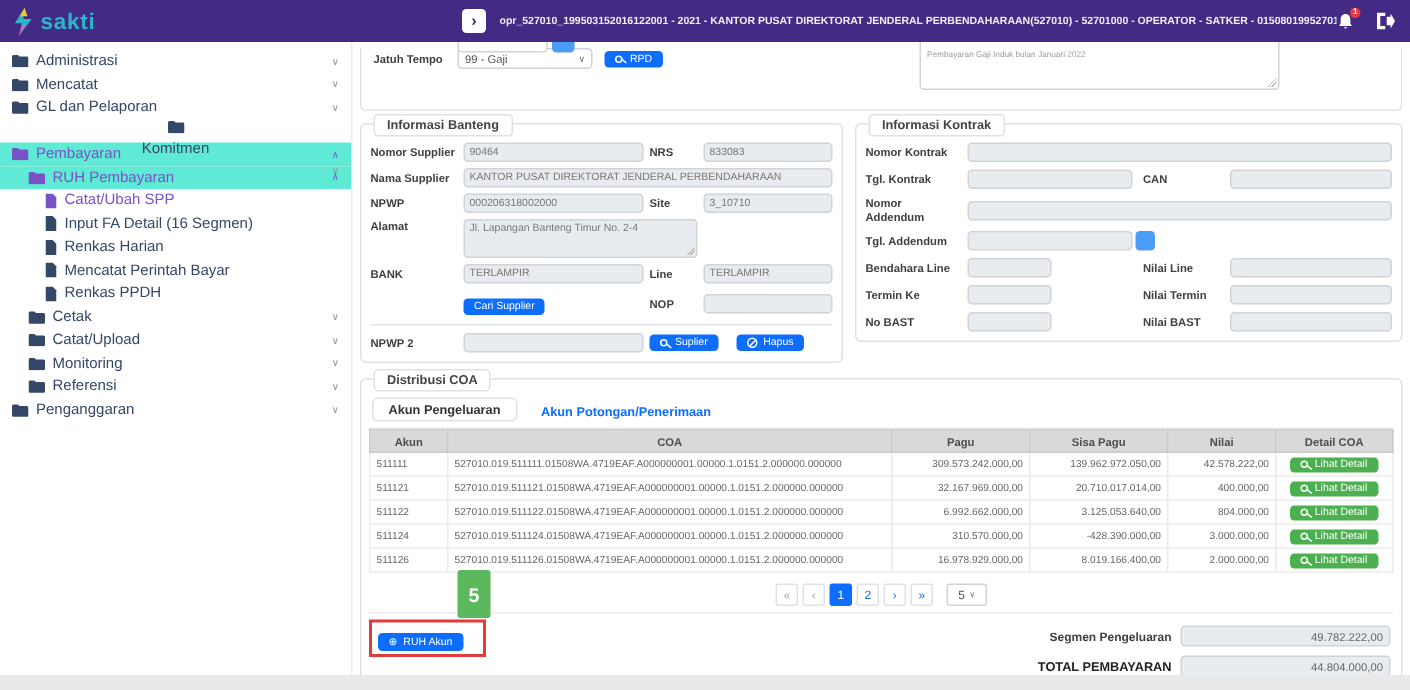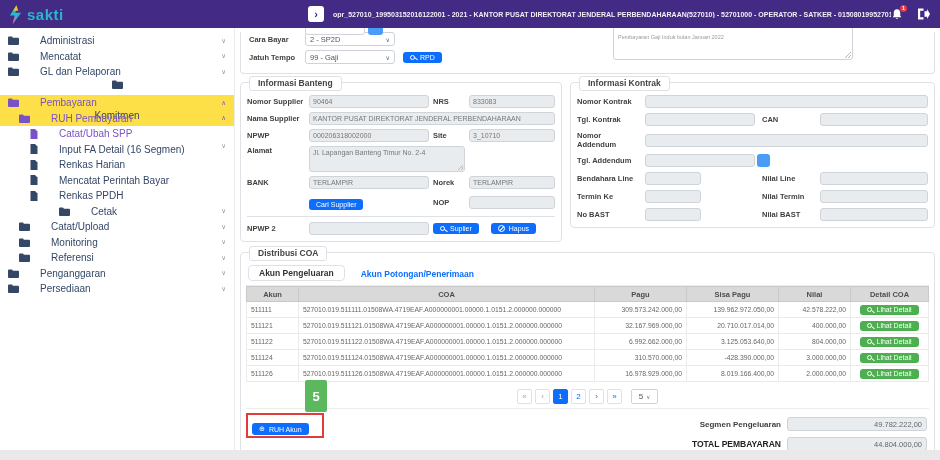--- a/index.html
+++ b/index.html
@@ -13,26 +13,26 @@
   .brand-txt{color:#2ab7c9;font-size:15px;font-weight:bold;letter-spacing:.5px}
   .expand-btn{width:16px;height:16px;background:#fff;border-radius:3px;display:flex;align-items:center;justify-content:center;color:#432a85;font-weight:bold;font-size:11px;margin-left:70px;flex:none;cursor:pointer}
   .ctx{color:rgba(255,255,255,.92);font-size:7px;font-weight:600;margin-left:9px;white-space:nowrap;overflow:hidden}
   .hdr-right{margin-left:auto;display:flex;align-items:center;gap:14px}
   .bell-wrap{position:relative}
   .badge{position:absolute;top:-3px;right:-4px;background:#e53945;color:#fff;font-size:5.5px;font-weight:bold;min-width:7px;height:7px;border-radius:4px;display:flex;align-items:center;justify-content:center;padding:0 1px}
 
   
   .body-row{display:flex;height:422px}
   .sidebar{width:235px;flex:none;border-right:1px solid #ececec;padding-top:5px;overflow:hidden;background:#fff}
-  .side-item{display:flex;align-items:center;gap:21px;height:15.5px;font-size:10px;color:#344767;cursor:pointer;padding-right:8px}
+  .side-item{display:flex;align-items:center;gap:5px;height:15.5px;font-size:10px;color:#344767;cursor:pointer;padding-right:8px}
   .side-item .lbl{white-space:nowrap}
   .side-item .chev{margin-left:auto;font-size:6.5px;color:#8a93a5}
   .side-item.active{color:#7a52c7}
   .side-item.active .chev{color:#7a52c7}
-  .side-item.shaded{background:#fde047}
+  .side-item.shaded{background:#5eead4}
   .icn{display:flex;align-items:center;flex:none}
 
   .main{flex:1;position:relative;padding:0 4px;overflow:hidden}
 
   
   .top-form{position:relative;border:1px solid #dee2e6;border-top:none;border-radius:0 0 4px 4px;height:42px;margin:0 1px;overflow:visible;background:#fff}
   .cut-input{position:absolute;left:64px;top:-12px;width:60px;height:15px;background:#fff;border:1px solid #ced4da;border-radius:3px}
   .cut-btn{position:absolute;left:127px;top:-12px;width:15px;height:15px;background:#4a9cf5;border-radius:3px}
   .frow{display:flex;align-items:center;margin:4px 0 0 8px}
   .flabel{width:56px;font-size:7.5px;font-weight:bold;color:#3f3f3f;flex:none}
@@ -224,21 +224,21 @@
           <span class="lbl">Mencatat Perintah Bayar</span>
         </div>
         <div class="side-item" style="padding-left: 30px;">
           <span class="icn">
             <svg width="8" height="10" viewBox="0 0 8 10">
               <path d="M0.5 0 H5 L7.5 2.5 V10 H0.5 Z" fill="currentColor"></path>
             </svg>
           </span>
           <span class="lbl">Renkas PPDH</span>
         </div>
-        <div class="side-item" style="padding-left: 31px; margin-left: 28px;">
+        <div class="side-item" style="padding-left: 19px;">
           <span class="icn">
             <svg width="11" height="9" viewBox="0 0 11 9">
               <path d="M0 1.6 Q0 .6 1 .6 H3.9 L5 1.7 H10 Q11 1.7 11 2.7 V7.9 Q11 8.9 10 8.9 H1 Q0 8.9 0 7.9 Z" fill="currentColor"></path>
             </svg>
           </span>
           <span class="lbl">Cetak</span>
           <span class="chev">∨</span>
         </div>
         <div class="side-item" style="padding-left: 19px;">
           <span class="icn">
@@ -267,45 +267,29 @@
           <span class="lbl">Referensi</span>
           <span class="chev">∨</span>
         </div>
         <div class="side-item" style="padding-left: 8px;">
           <span class="icn">
             <svg width="11" height="9" viewBox="0 0 11 9">
               <path d="M0 1.6 Q0 .6 1 .6 H3.9 L5 1.7 H10 Q11 1.7 11 2.7 V7.9 Q11 8.9 10 8.9 H1 Q0 8.9 0 7.9 Z" fill="currentColor"></path>
             </svg>
           </span>
           <span class="lbl">Penganggaran</span>
-          <span class="chev">∨</span>
-        </div>
-        <div class="side-item" style="padding-left: 8px;">
-          <span class="icn">
-            <svg width="11" height="9" viewBox="0 0 11 9">
-              <path d="M0 1.6 Q0 .6 1 .6 H3.9 L5 1.7 H10 Q11 1.7 11 2.7 V7.9 Q11 8.9 10 8.9 H1 Q0 8.9 0 7.9 Z" fill="currentColor"></path>
-            </svg>
-          </span>
-          <span class="lbl">Persediaan</span>
           <span class="chev">∨</span>
         </div>
       </div>
 
     <div class="main">
 
       <div class="top-form">
         <div class="cut-input"></div>
         <div class="cut-btn"></div>
-        <div class="frow">
-          <span class="flabel">Cara Bayar</span>
-          <div class="sel">
-            <span class="v">2 - SP2D</span>
-              <span class="ch">∨</span>
-          </div>
-        </div>
         <div class="frow">
           <span class="flabel">Jatuh Tempo</span>
           <div class="sel">
             <span class="v">99 - Gaji</span>
               <span class="ch">∨</span>
           </div>
           <button class="btn small" style="margin-left:8px">
             <span class="mag"></span>
               <span>RPD</span>
           </button>
@@ -329,21 +313,21 @@
           <div class="inp">000206318002000</div>
           <span class="glabel">Site</span>
           <div class="inp">3_10710</div>
 
           <span class="glabel" style="align-self:start">Alamat</span>
           <div class="inp alamat">Jl. Lapangan Banteng Timur No. 2-4</div>
           <span></span>
 
           <span class="glabel">BANK</span>
           <div class="inp">TERLAMPIR</div>
-          <span class="glabel">Norek</span>
+          <span class="glabel">Line</span>
           <div class="inp">TERLAMPIR</div>
 
           <span></span>
           <div><button class="btn small">
                 <span>Cari Supplier</span>
               </button></div>
           <span class="glabel">NOP</span>
           <div class="inp"></div>
 
           <div class="divider"></div>

